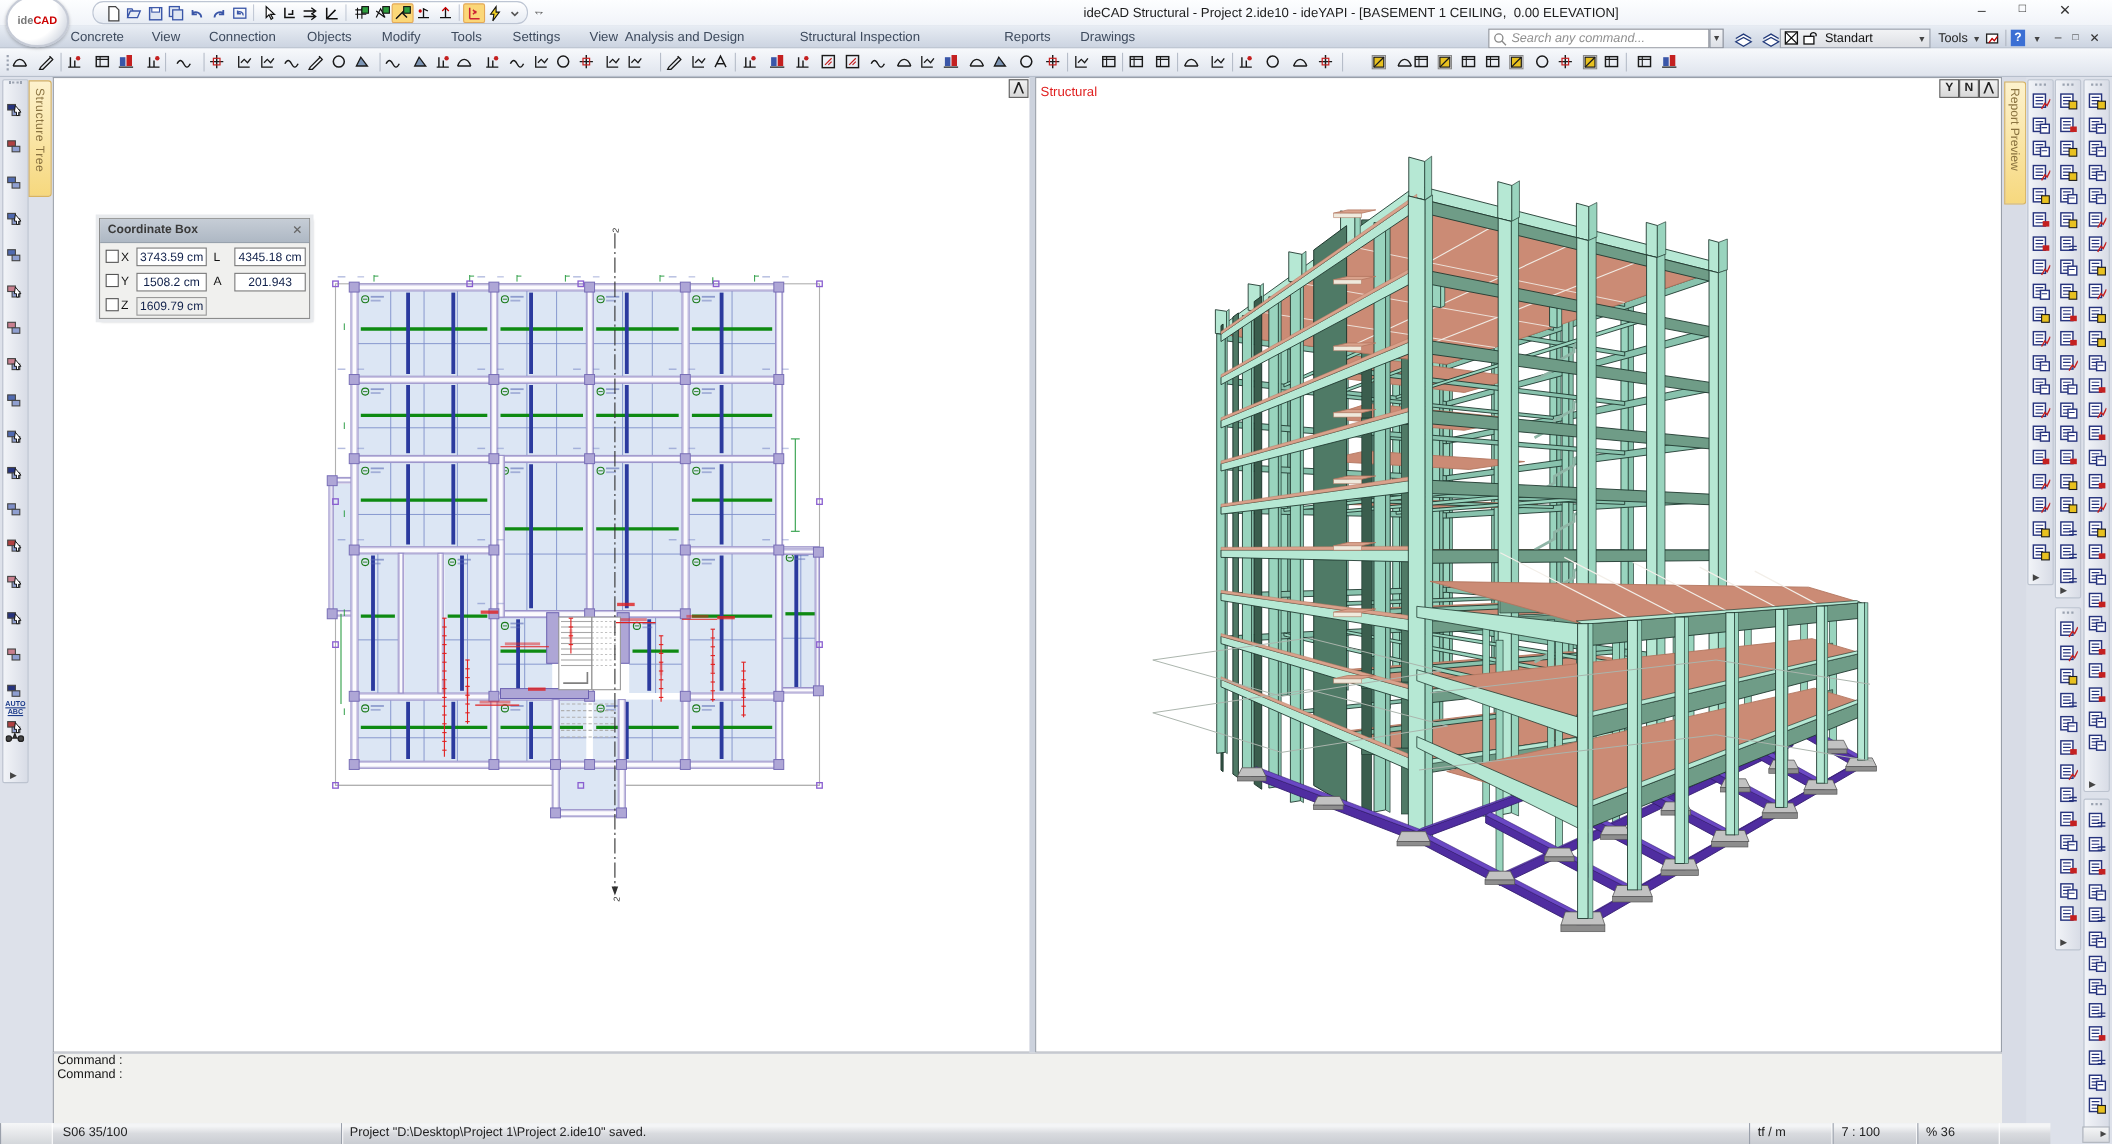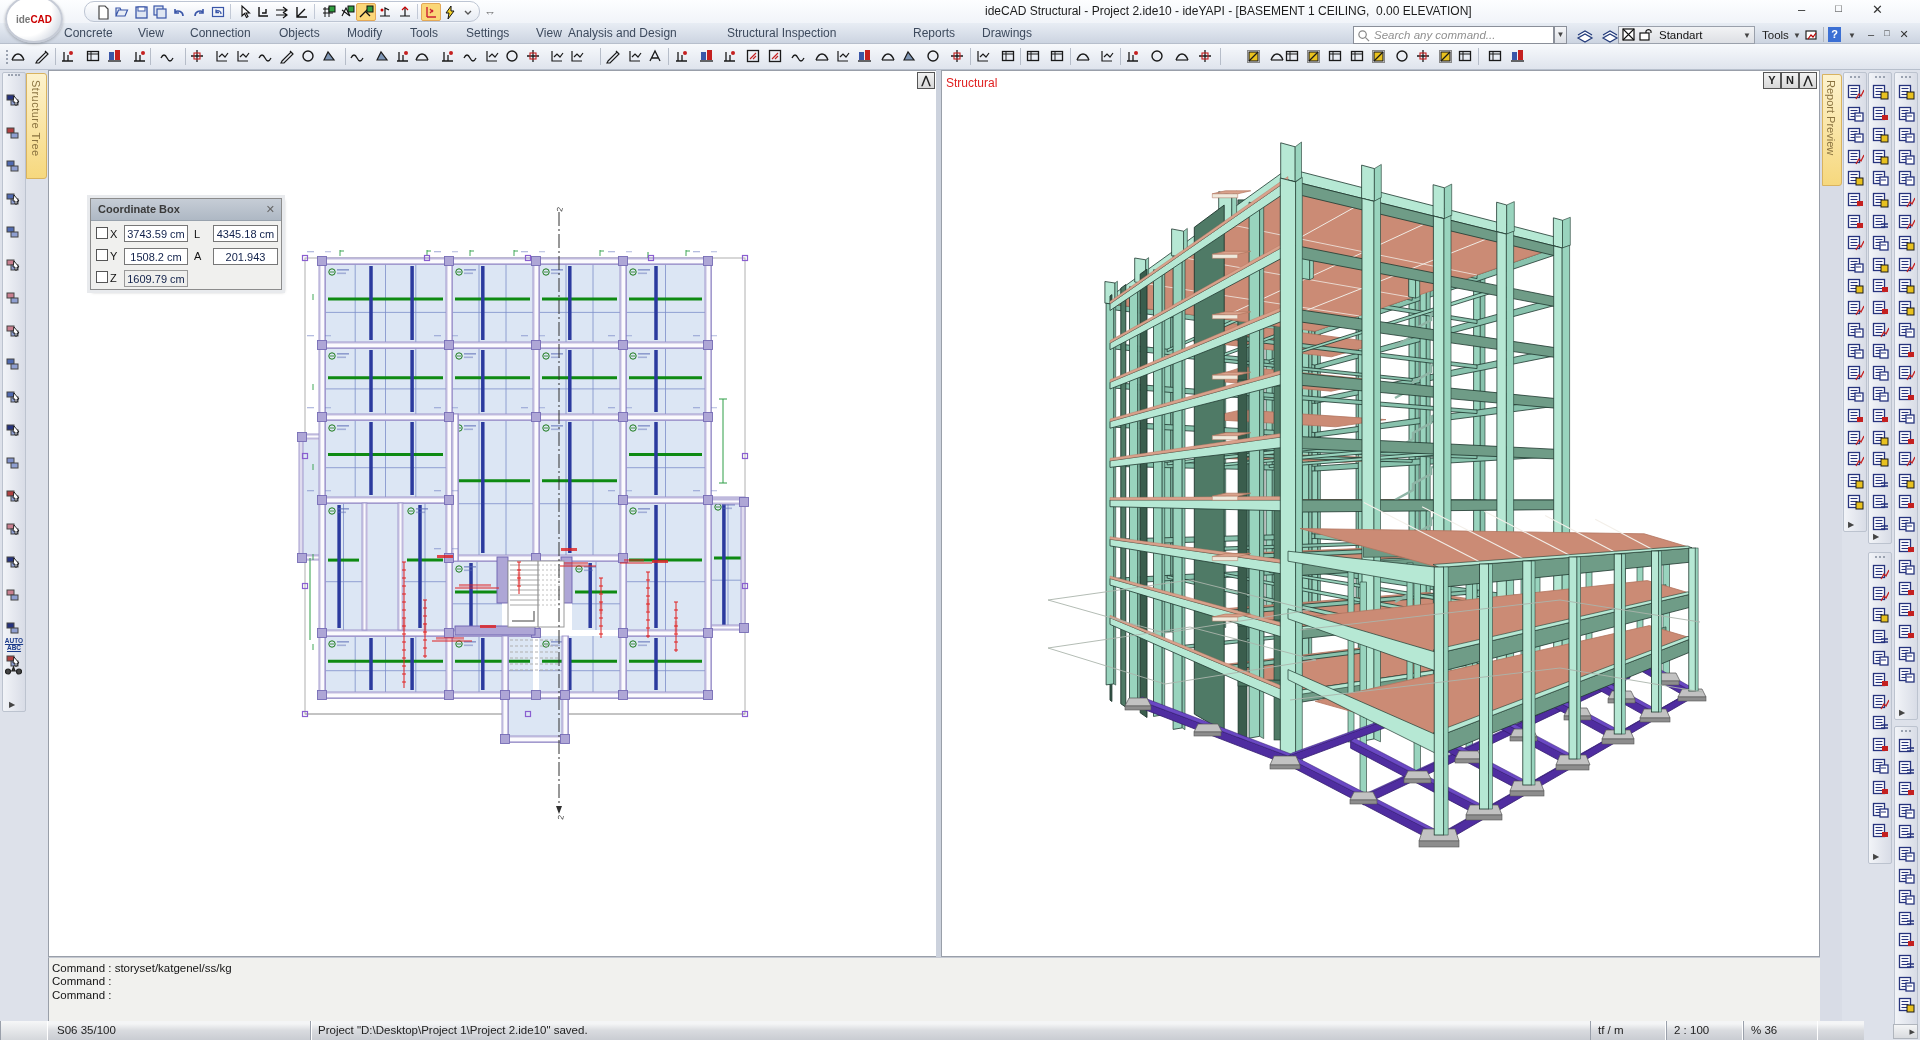--- a/index.html
+++ b/index.html
@@ -2521,28 +2521,27 @@
         <rect x="1.5" y="2.5" width="11" height="12" fill="#fff" stroke="#26337d" stroke-width="1.3"></rect>
         <line x1="3.5" y1="5.5" x2="10.5" y2="5.5" stroke="#26337d" stroke-width="1.1"></line>
         <line x1="3.5" y1="8.5" x2="10.5" y2="8.5" stroke="#26337d" stroke-width="1.1"></line>
         <line x1="3.5" y1="11.5" x2="10.5" y2="11.5" stroke="#26337d" stroke-width="1.1"></line>
         <rect x="9" y="9" width="7" height="7" fill="#e8c11f" stroke="#1a1a1a" stroke-width="1"></rect>
       </svg>
     </div>
     <div class="ovf">▶</div>
   </div>
 <div id="cmd" class="abs">
-    <div style="padding-top:4px">Command : storyset/katgenel/ss/kg</div>
     <div>Command :</div>
     <div>Command :</div>
   </div>
 <div id="status" class="abs">
     <div class="seg" style="left:0;width:48px;background:linear-gradient(#f6f7f8,#d4d7db)"></div>
     <span style="left:57px">S06 35/100</span>
     <div class="seg" style="left:310px;width:0"></div>
     <span style="left:318px">Project "D:\Desktop\Project 1\Project 2.ide10" saved.</span>
     <div class="seg" style="left:1590px;width:76px"></div>
     <span style="left:1598px">tf / m</span>
     <div class="seg" style="left:1666px;width:77px"></div>
-    <span style="left:1674px">2 : 100</span>
+    <span style="left:1674px">7 : 100</span>
     <div class="seg" style="left:1743px;width:75px"></div>
     <span style="left:1751px">% 36</span>
     <div class="abs" style="left:1893px;top:3px;width:25px;height:15px;background:linear-gradient(#f4f5f6,#d9dbdf);border:1px solid #b0b5bd;font-size:7px;color:#444;text-align:right;line-height:14px;padding-right:2px">▶</div>
   </div>
 </body></html>

